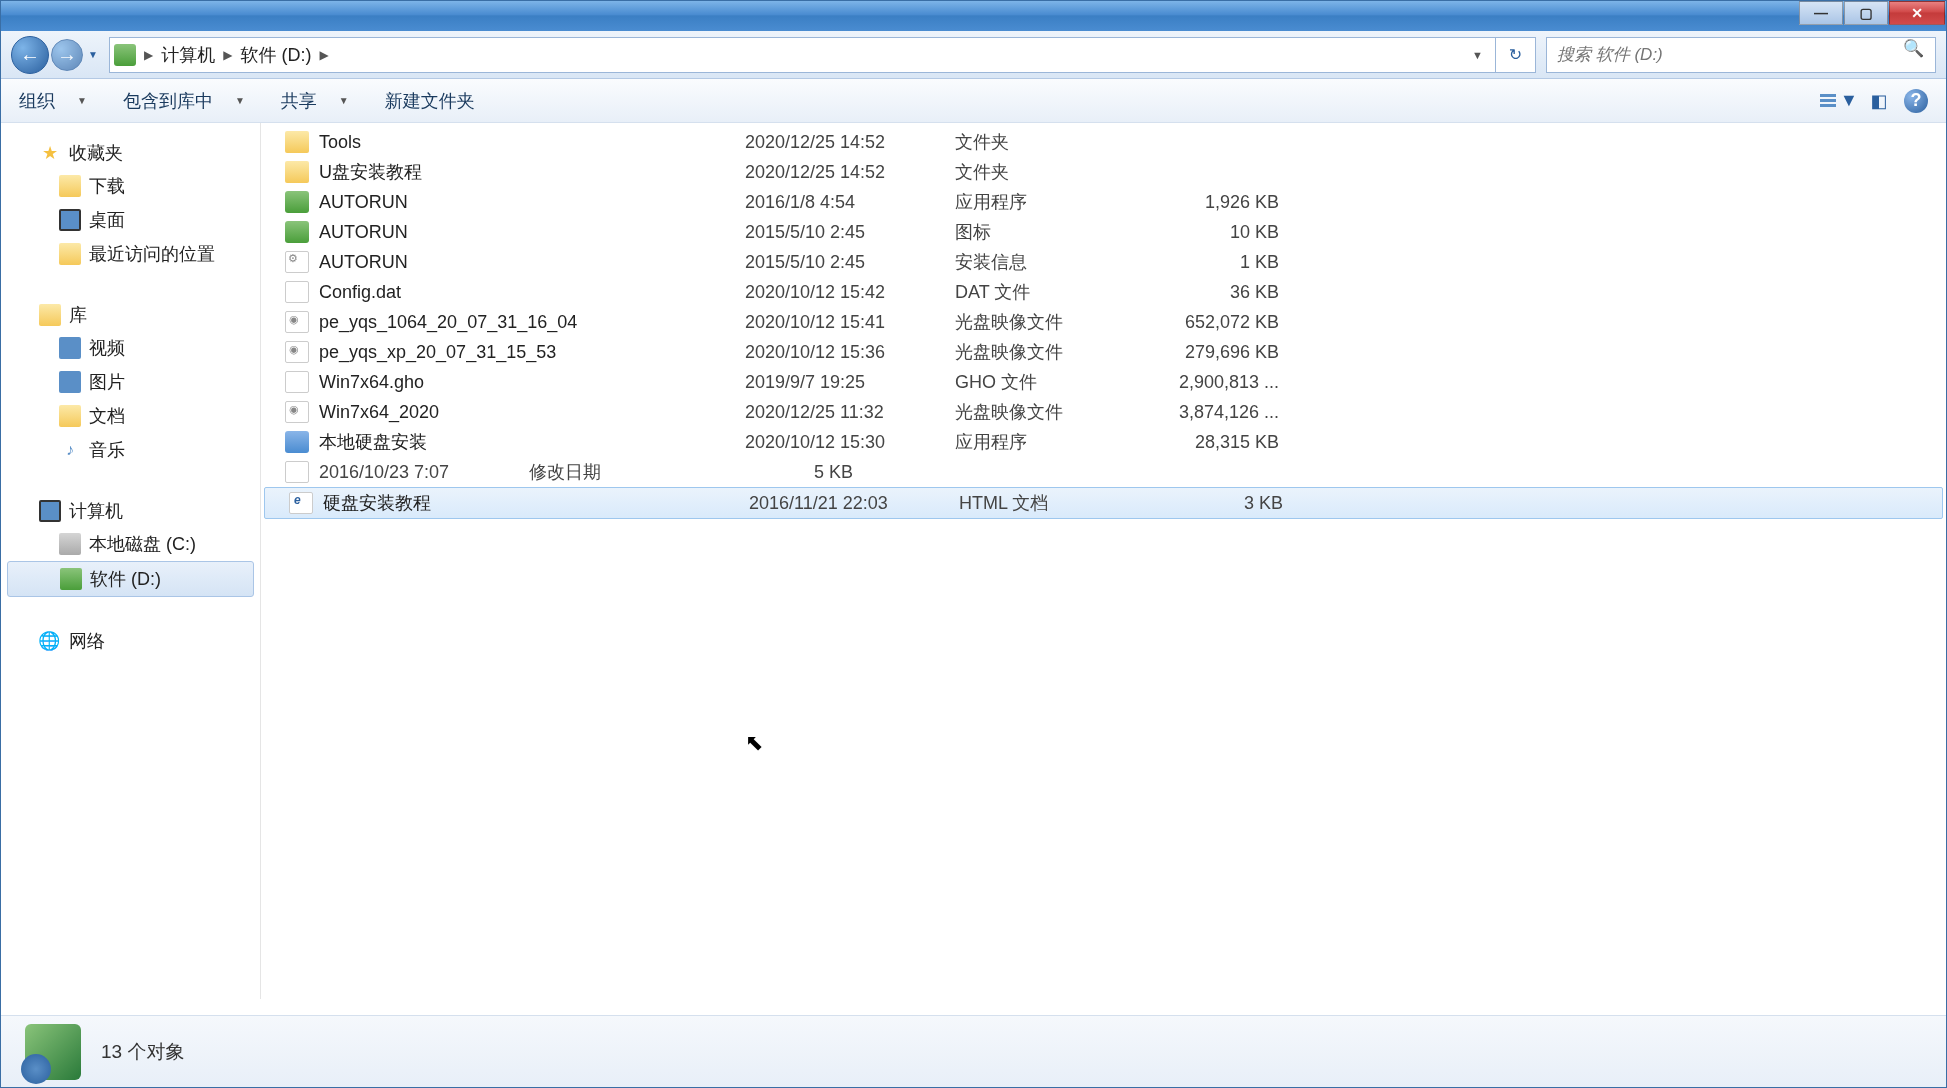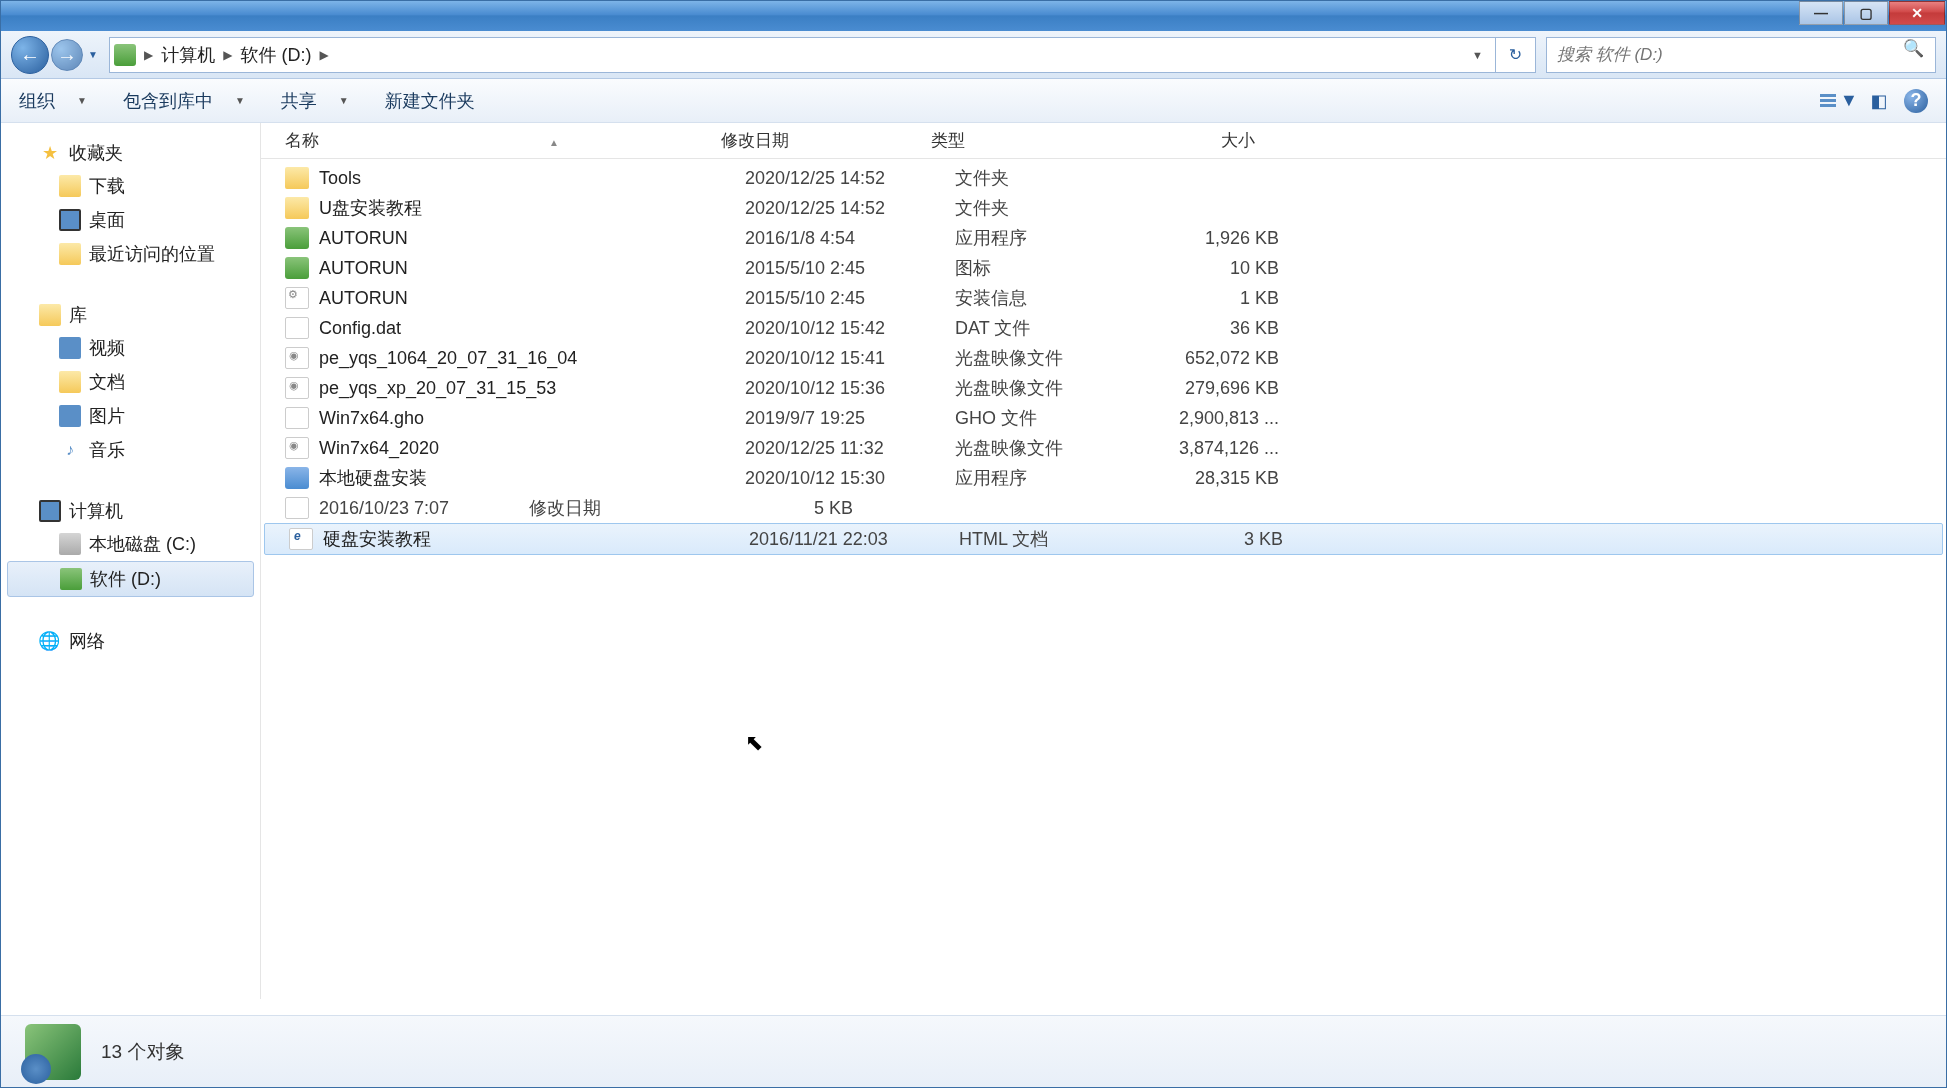--- a/index.html
+++ b/index.html
@@ -210,26 +210,26 @@
       <div class="sidebar-group">
         <div class="sidebar-header">
             <span class="icon ic-folder"></span>
             <span>库</span>
           </div>
         <div class="sidebar-item">
             <span class="icon ic-blue"></span>
             <span>视频</span>
           </div>
         <div class="sidebar-item">
+            <span class="icon ic-blue"></span>
+            <span>图片</span>
+          </div>
+        <div class="sidebar-item">
             <span class="icon ic-folder"></span>
             <span>文档</span>
-          </div>
-        <div class="sidebar-item">
-            <span class="icon ic-blue"></span>
-            <span>图片</span>
           </div>
         <div class="sidebar-item">
             <span class="icon ic-music">♪</span>
             <span>音乐</span>
           </div>
       </div>
       <div class="sidebar-group">
         <div class="sidebar-header">
             <span class="icon ic-monitor"></span>
             <span>计算机</span>
@@ -245,26 +245,20 @@
       </div>
       <div class="sidebar-group">
         <div class="sidebar-header">
             <span class="icon ic-net">🌐</span>
             <span>网络</span>
           </div>
       </div>
     </div>
 
     <div class="filelist">
-      <div class="filelist-header">
-        <div class="col-name"><span>名称</span><span class="sort-indicator">▲</span></div>
-        <div class="col-date">修改日期</div>
-        <div class="col-type">类型</div>
-        <div class="col-size">大小</div>
-      </div>
       <div class="filelist-body" id="filelist-body">
 
       <div class="file-row">
             <span class="file-icon fi-folder"></span>
             <span class="fn">Tools</span>
             <span class="fd">2020/12/25 14:52</span>
             <span class="ft">文件夹</span>
             <span class="fs"></span>
           </div>
           <div class="file-row">

